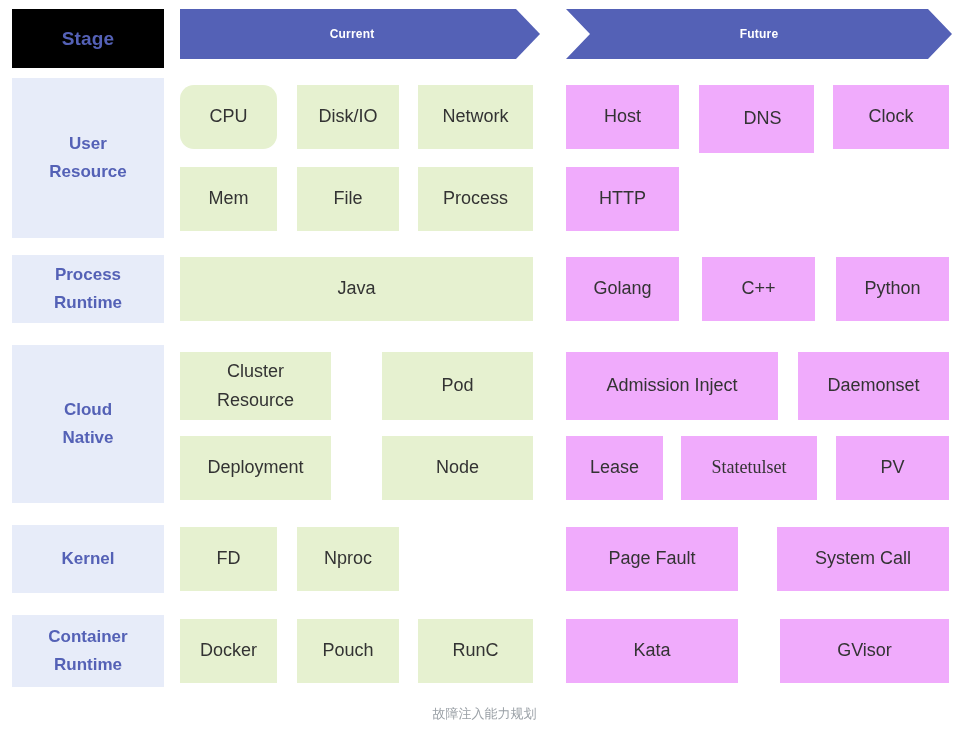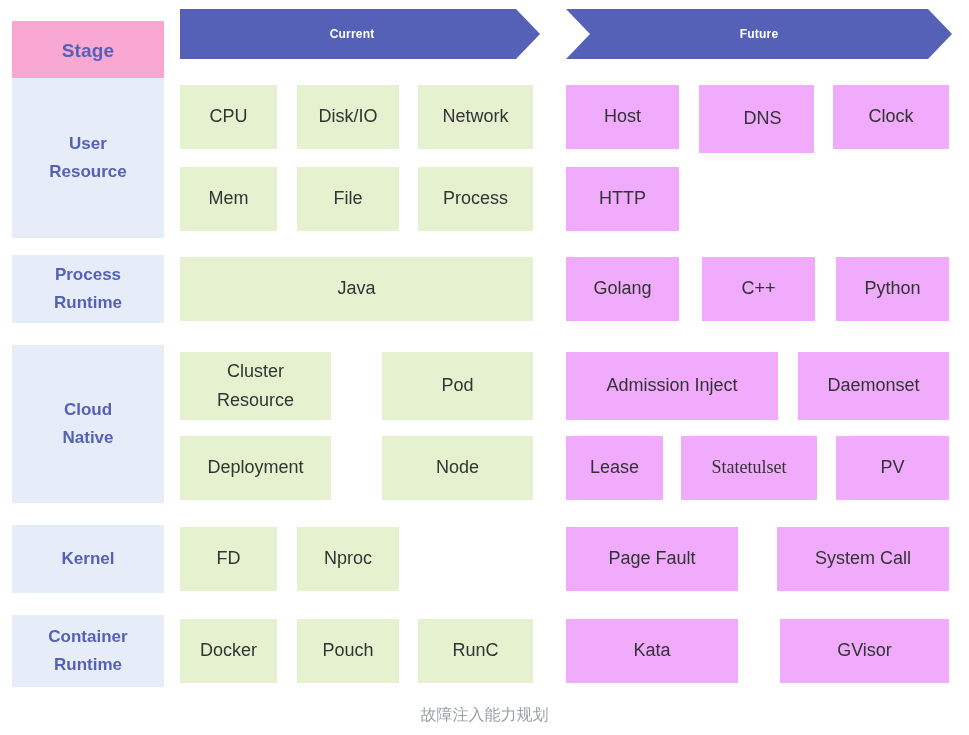--- a/index.html
+++ b/index.html
@@ -25,24 +25,24 @@
   .header-row {
     position: absolute;
     left: 0;
     top: 9px;
     width: 969px;
     height: 50px;
   }
   .stage-head {
     position: absolute;
     left: 12px;
-    top: 12px;
+    top: 0;
     width: 152px;
     height: 59px;
-    background: #f9a8d4;
+    background: #000000;
     display: flex;
     align-items: center;
     justify-content: center;
   }
   .stage-head span {
     font-size: 19px;
     font-weight: bold;
     color: #5461b6;
     letter-spacing: .2px;
   }
@@ -112,21 +112,21 @@
   .cell.green  { background: #e6f1d0; }
   .cell.orange { background: #f0abfc; }
 
   
   .caption {
     position: absolute;
     left: 0;
     top: 705px;
     width: 969px;
     text-align: center;
-    font-size: 16px;
+    font-size: 13px;
     color: #9aa0a6;
     font-family: "DejaVu Sans", "Liberation Sans", sans-serif;
   }
 </style>
 </head>
 <body>
 
 <div class="board">
 
   <div class="header-row">
@@ -156,21 +156,21 @@
       </div>
       <div class="stage-cell" style="top: 525px; height: 68px;">
         <div>Kernel</div>
       </div>
       <div class="stage-cell" style="top: 615px; height: 72px;">
         <div>Container</div>
         <div>Runtime</div>
       </div>
     </div>
   <div id="content-cells">
-      <div class="cell green" style="left: 180px; top: 85px; width: 97px; height: 64px;">
+      <div class="cell green" style="left: 180px; top: 85px; width: 97px; height: 64px; border-radius: 14px;">
         <div>CPU</div>
       </div>
       <div class="cell green" style="left: 297px; top: 85px; width: 102px; height: 64px;">
         <div>Disk/IO</div>
       </div>
       <div class="cell green" style="left: 418px; top: 85px; width: 115px; height: 64px;">
         <div>Network</div>
       </div>
       <div class="cell green" style="left: 180px; top: 167px; width: 97px; height: 64px;">
         <div>Mem</div>

